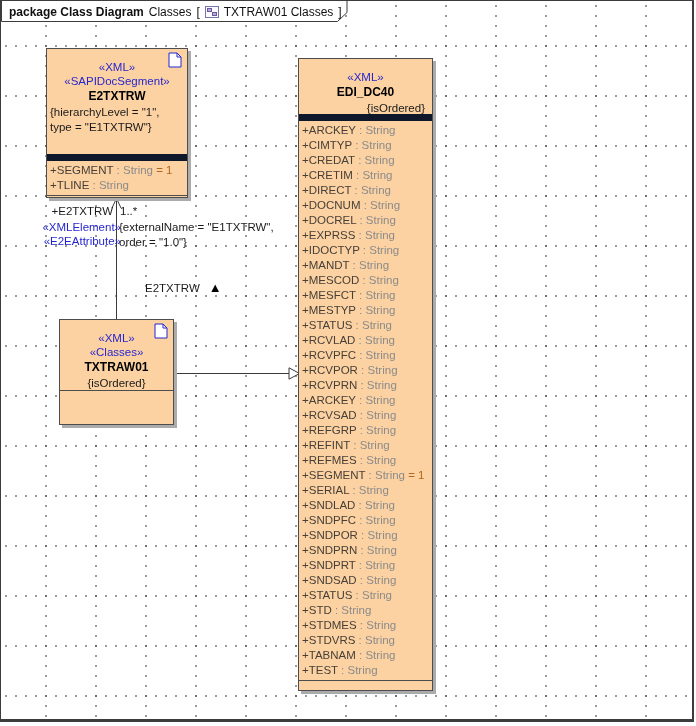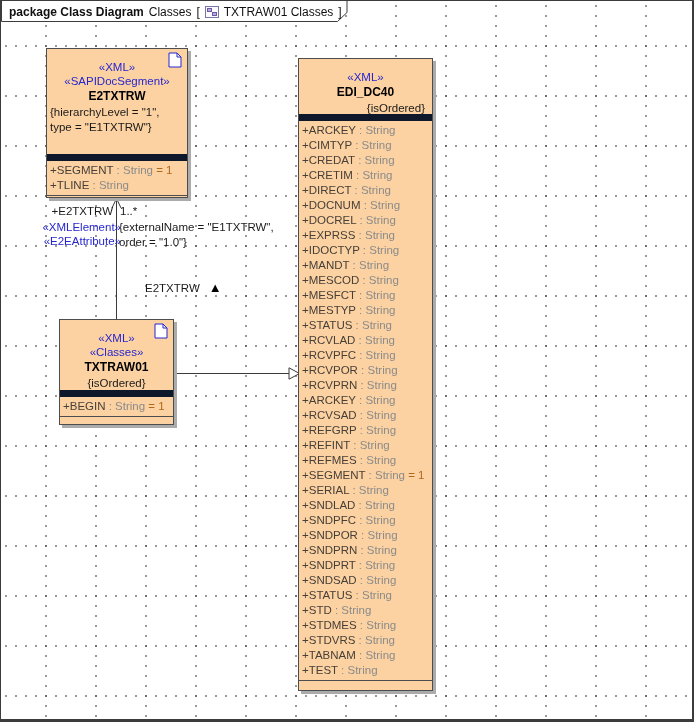--- a/index.html
+++ b/index.html
@@ -111,23 +111,20 @@
       </svg>
       <div>
           <div class="stereo">«XML»</div>
           <div class="stereo">«Classes»</div>
         </div>
       <div class="cls-name">TXTRAW01</div>
       <div>
           <div class="constraint center">{isOrdered}</div>
         </div>
     </div>
-    <div class="sec-attrs">
-        <div class="attr"><span class="a-name">+BEGIN</span><span class="a-type"> : String</span><span class="a-def"> = 1</span></div>
-      </div>
     <div class="sec-empty"></div>
   </div>
 
   <div class="uml-class" style="left:297px; top:57px; width:135px; height:633px;">
     <div class="sec-header" style="height:55px;">
       <div>
           <div class="stereo">«XML»</div>
         </div>
       <div class="cls-name">EDI_DC40</div>
       <div class="constraint right">{isOrdered}</div>

